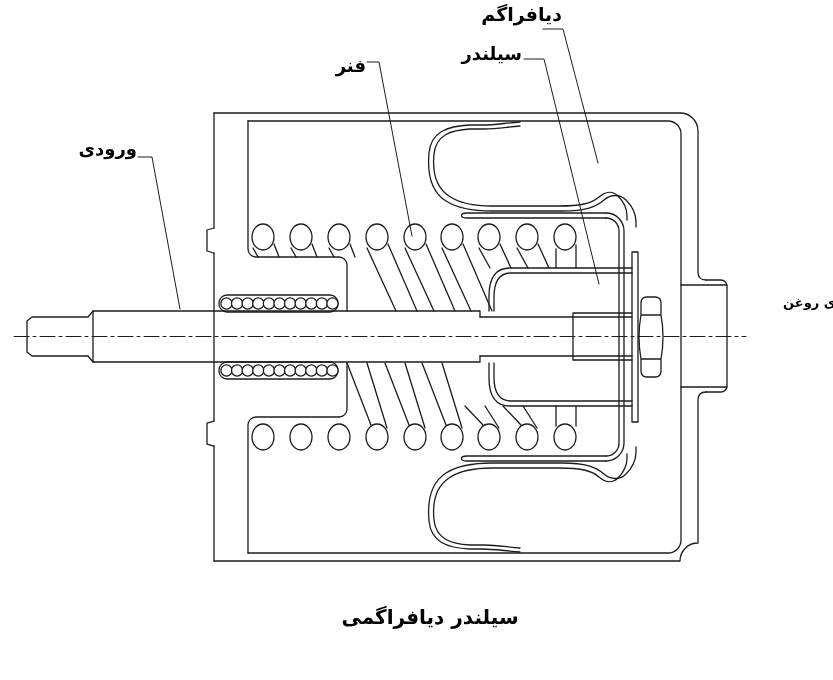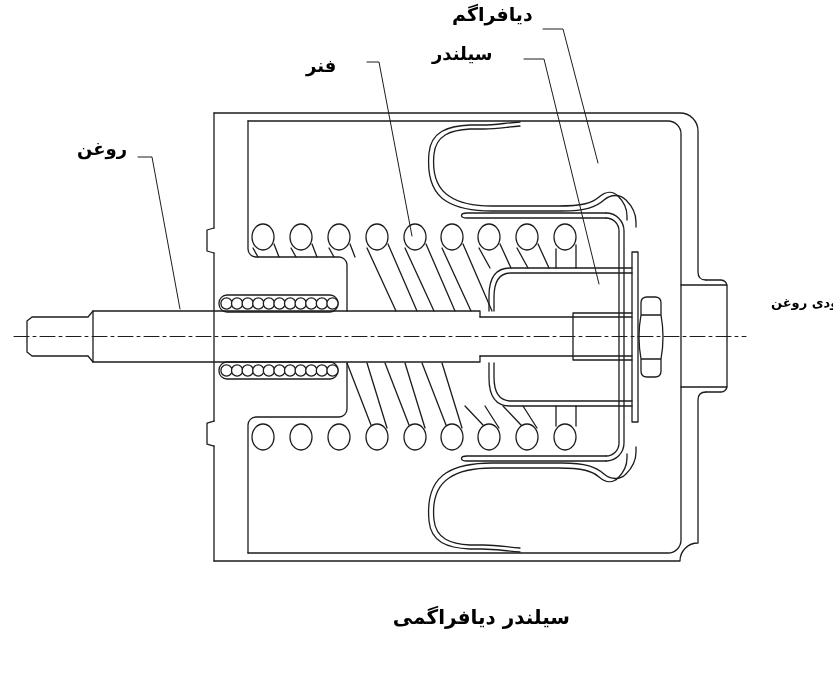--- a/index.html
+++ b/index.html
@@ -14,22 +14,22 @@
     fill:none;stroke:var(--line,#1c1c1c);stroke-width:1.3;
     stroke-linecap:round;stroke-linejoin:round;
   }
   .drawing .thin{stroke-width:1;}
   .drawing .white{fill:#fff;}
   .drawing .centerline{stroke-width:1;stroke-dasharray:15 4 3 4;}
   .lbl{
     position:absolute;color:#000;font-weight:bold;direction:rtl;
     white-space:nowrap;line-height:1.15;
   }
-  .lbl.right{text-align:left;}
-  .lbl.center{text-align:right;}
+  .lbl.right{text-align:right;}
+  .lbl.center{text-align:center;}
 </style>
 </head>
 <body>
 
 <div class="stage">
 
   <svg class="drawing" viewBox="0 0 833 680" width="833" height="680">
 
     <g>
       <path d="M214,113 H680 A18,18 0 0 1 698,131 V272 Q698,280 706,280"></path>
@@ -161,16 +161,16 @@
       <path class="thin" d="M543,29 H563 L598,163"></path>
       <path class="thin" d="M524,59 H544 L599,284"></path>
     </g>
 
     <path class="centerline" d="M14,336.5 H746"></path>
   </svg>
 
   <div class="lbl right" style="left:452px;top:4px;width:110px;font-size:19px;">دیافراگم</div>
   <div class="lbl right" style="left:432px;top:44px;width:90px;font-size:18px;">سیلندر</div>
   <div class="lbl right" style="left:306px;top:56px;width:60px;font-size:18px;">فنر</div>
-  <div class="lbl right" style="left:77px;top:139px;width:60px;font-size:18px;">روغن</div>
+  <div class="lbl right" style="left:77px;top:139px;width:60px;font-size:18px;">ورودی</div>
   <div class="lbl right" style="left:735px;top:296px;width:95px;font-size:13px;padding-left:36px;">ورودی روغن</div>
   <div class="lbl center" style="left:290px;top:606px;width:280px;font-size:20px;">سیلندر دیافراگمی</div>
 </div>
 
 </body></html>

